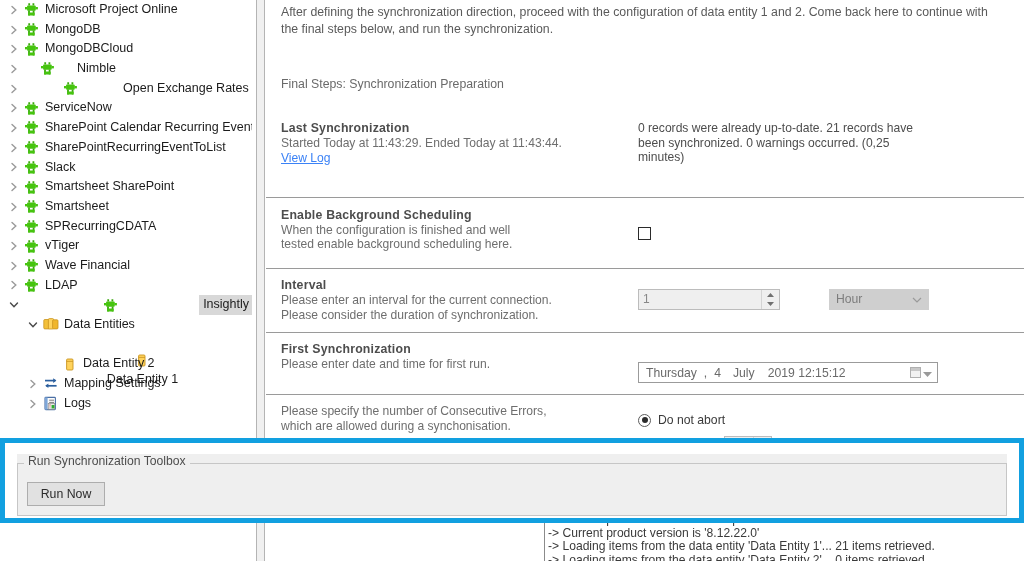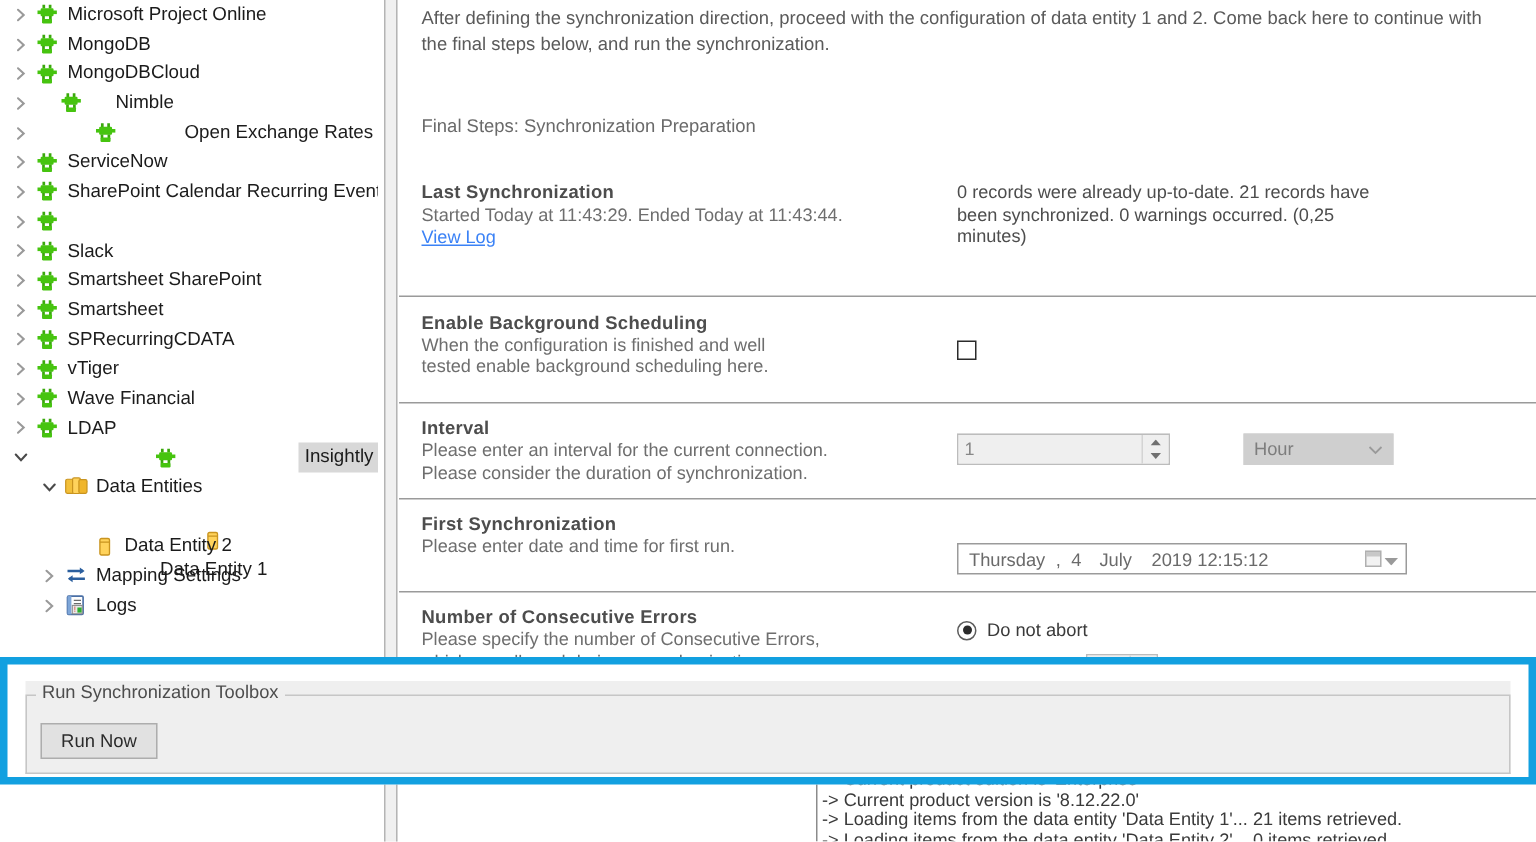--- a/index.html
+++ b/index.html
@@ -489,20 +489,21 @@
           <span class="ticon">
             <svg width="15" height="15" viewBox="0 0 15 15">
               <path d="M5.2 1.2 L5.2 3.6 M9.4 1.2 L9.4 3.6" stroke="#3aa80c" stroke-width="1.8"></path>
               <rect x="3.1" y="3.5" width="8.6" height="5.3" rx="0.8" fill="#46c40f"></rect>
               <path d="M5.0 8.6 L5.0 13.4 M9.6 8.6 L9.6 13.4" stroke="#3aa80c" stroke-width="1.8"></path>
               <rect x="1.0" y="5.0" width="2.6" height="2.4" fill="#46c40f"></rect>
               <rect x="11.3" y="5.0" width="2.6" height="2.4" fill="#46c40f"></rect>
               <rect x="4.2" y="10.6" width="6.4" height="3.0" rx="0.6" fill="#46c40f"></rect>
             </svg>
           </span>
+          <span class="tlabel">SharePointRecurringEventToList</span>
         </div>
         <div class="tree-row" style="padding-left: 6px;">
           <span class="twisty">
             <svg width="10" height="10" viewBox="0 0 10 10">
               <path d="M3 1.5 L6.8 5 L3 8.5" stroke="#9a9a9a" stroke-width="1.4" fill="none" stroke-linecap="round"></path>
             </svg>
           </span>
           <span class="ticon">
             <svg width="15" height="15" viewBox="0 0 15 15">
               <path d="M5.2 1.2 L5.2 3.6 M9.4 1.2 L9.4 3.6" stroke="#3aa80c" stroke-width="1.8"></path>
@@ -806,21 +807,20 @@
                   </svg>
               </span>
             </span>
           </span>
         </div>
       </div>
     </div>
 
     <div class="sec" style="padding-top:9px;padding-bottom:8px;">
       <div class="sec-left">
-        <div class="sec-h">Number of Consecutive Errors</div>
         <div class="sec-d" style="max-width:272px;">Please specify the number of Consecutive Errors, which are allowed during a synchonisation.</div>
       </div>
       <div class="sec-right">
         <div style="padding-top:9px;">
           <div class="radio-line">
             <span class="radio on"></span>
             <span>Do not abort</span>
           </div>
           <div class="radio-line" style="margin-bottom:0;">
             <span class="radio"></span>

